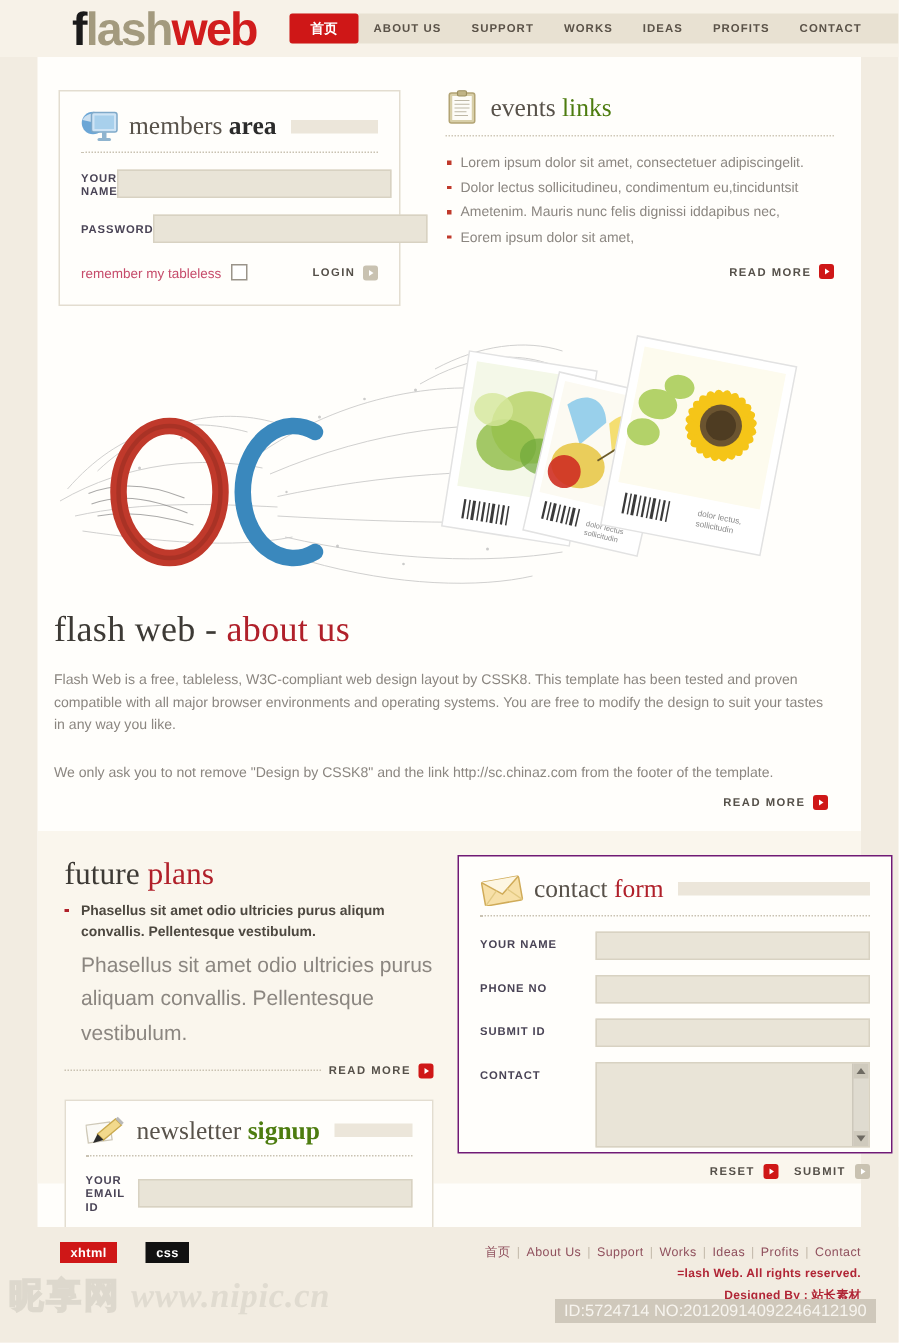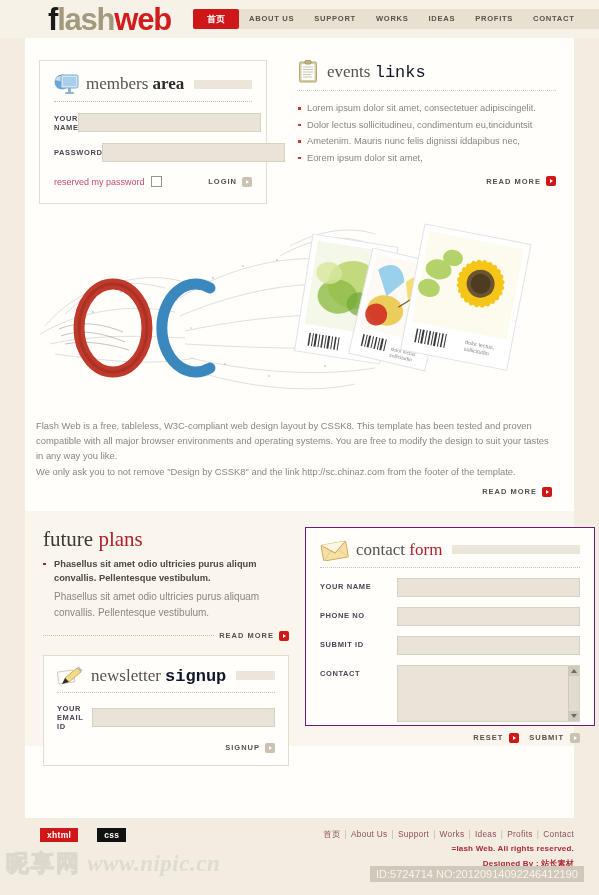--- a/index.html
+++ b/index.html
@@ -85,21 +85,21 @@
     display:flex; align-items:center; gap:6px;
     border-bottom: 1px dotted #c9c2b2;
     padding-bottom: 6px;
   }
   .box-title .ttl {
     font-family: "Liberation Serif", serif;
     font-size: 17px;
     color:#58524a;
   }
   .box-title .ttl b { color:#2b2b2b; font-weight:bold; }
-  .box-title .ttl .dark { color:#0f172a;font-family:Liberation Mono, monospace; }
+  .box-title .ttl .dark { color:#4d7c0f; }
   .title-tail { flex:1; height:9px; background:#ece6da; margin-left:4px; }
 
   .icon-monitor { width:26px; height:22px; position:relative; flex:0 0 auto; }
   .frow { display:flex; align-items:center; margin-top:11px; }
   .flabel {
     font-size:7.5px; font-weight:bold; letter-spacing:0.6px;
     color:#4a4456; width:68px;
   }
   .finput {
     flex:1; height:19px; background:#e9e4d7;
@@ -169,21 +169,21 @@
   .col-left { width:246px; }
   .fp-title { font-family:"Liberation Serif", serif; font-size:21px; color:#3d3a35; }
   .fp-title .red { color:#b0202a; }
   .fp-list { margin:5px 0 4px 0; padding:0; list-style:none; }
   .fp-list li { position:relative; padding-left:11px; }
   .fp-list li:before {
     content:""; position:absolute; left:0; top:6px;
     width:2.5px; height:2.5px; background:#b0202a;
   }
   .fp-bold { font-size:9.3px; font-weight:bold; color:#4d4840; line-height:1.55; }
-  .fp-norm { font-size:10px; color:#8b8680; line-height:1.6; margin-top:3px; }
+  .fp-norm { font-size:14px; color:#8b8680; line-height:1.6; margin-top:3px; }
   .dotted-readmore {
     display:flex; align-items:center; gap:5px; margin-top:10px;
   }
   .dotted-readmore .line { flex:1; border-top:1px dotted #c9c2b2; }
 
   .newsletter {
     margin-top:14px; border:1px solid #e3ddd0; background:#fffefb;
     padding:10px 13px 12px 13px;
   }
   .icon-pen { width:28px; height:20px; position:relative; flex:0 0 auto; }
@@ -305,21 +305,21 @@
       <div class="frow">
         <span class="flabel">YOUR NAME</span>
         <input class="finput" type="text" value="" style="">
       </div>
       <div class="frow">
         <span class="flabel">PASSWORD</span>
         <input class="finput" type="password" value="" style="">
       </div>
 
       <div class="remember-row">
-        <span class="remember-lbl">reserved my password</span>
+        <span class="remember-lbl">remember my tableless</span>
         <span class="cbox"></span>
         <span class="login-wrap">
           <span class="mini-lbl">LOGIN</span>
           <span class="arrow-btn"></span>
         </span>
       </div>
     </div>
 
     <div class="events">
       <div class="box-title">
@@ -480,22 +480,23 @@
           <rect x="38" y="104" width="1.5" height="14"></rect>
             <rect x="41.5" y="104" width="1" height="14"></rect>
         </g>
         <text x="62" y="110" font-family="Liberation Sans, sans-serif" font-size="5.5" fill="#8a8a8a">dolor lectus,</text>
         <text x="62" y="117" font-family="Liberation Sans, sans-serif" font-size="5.5" fill="#8a8a8a">sollicitudin</text>
       </g>
     </svg>
   </div>
 
   <div class="about">
+    <div class="h-serif"><span>flash web - </span><span class="red">about us</span></div>
     <p>Flash Web is a free, tableless, W3C-compliant web design layout by CSSK8. This template has been tested and proven compatible with all major browser environments and operating systems. You are free to modify the design to suit your tastes in any way you like.</p>
-    <p style="margin-top:0">We only ask you to not remove "Design by CSSK8" and the link http://sc.chinaz.com from the footer of the template.</p>
+    <p style="margin-top:16px">We only ask you to not remove "Design by CSSK8" and the link http://sc.chinaz.com from the footer of the template.</p>
     <div class="readmore" style="margin-top:8px">
       <span class="mini-lbl">READ MORE</span>
       <span class="arrow-btn red"></span>
     </div>
   </div>
 
   <div class="bottom">
 
     <div class="col-left">
       <div class="fp-title"><span>future </span><span class="red">plans</span></div>

